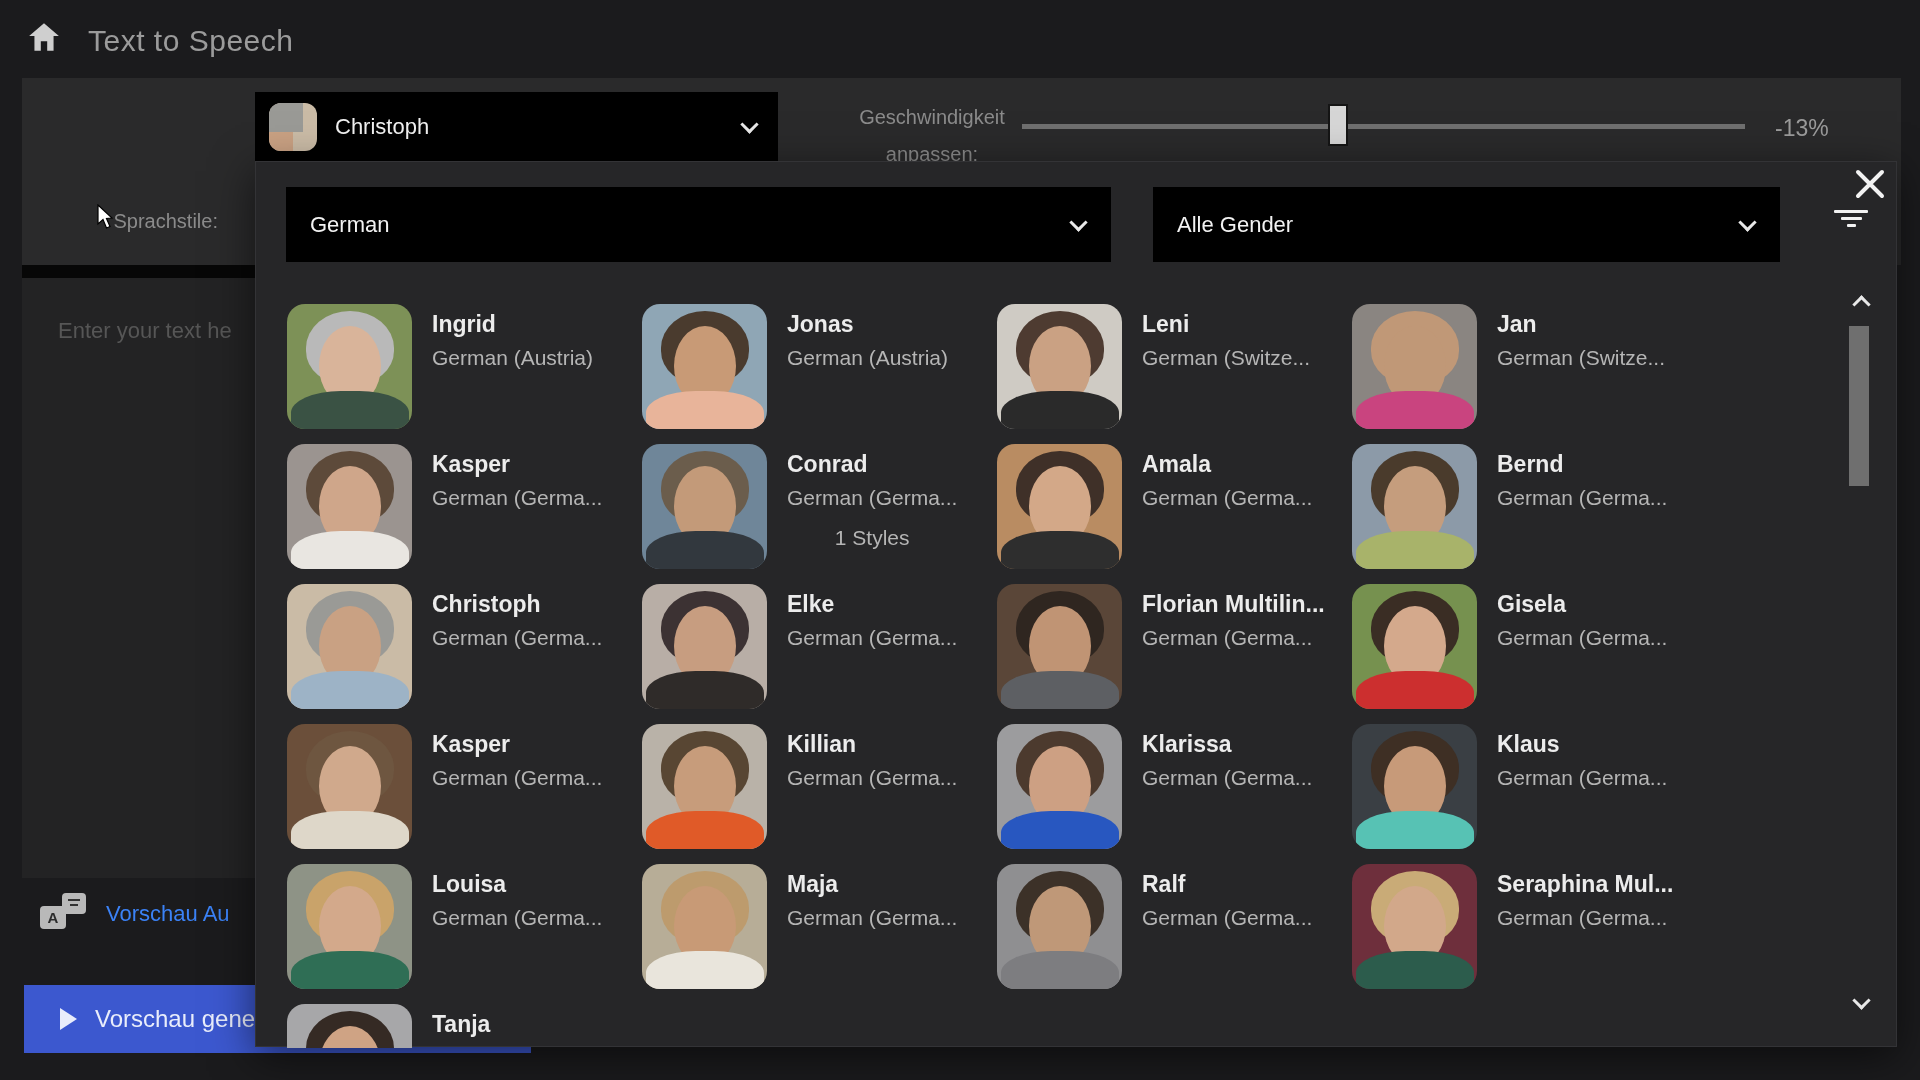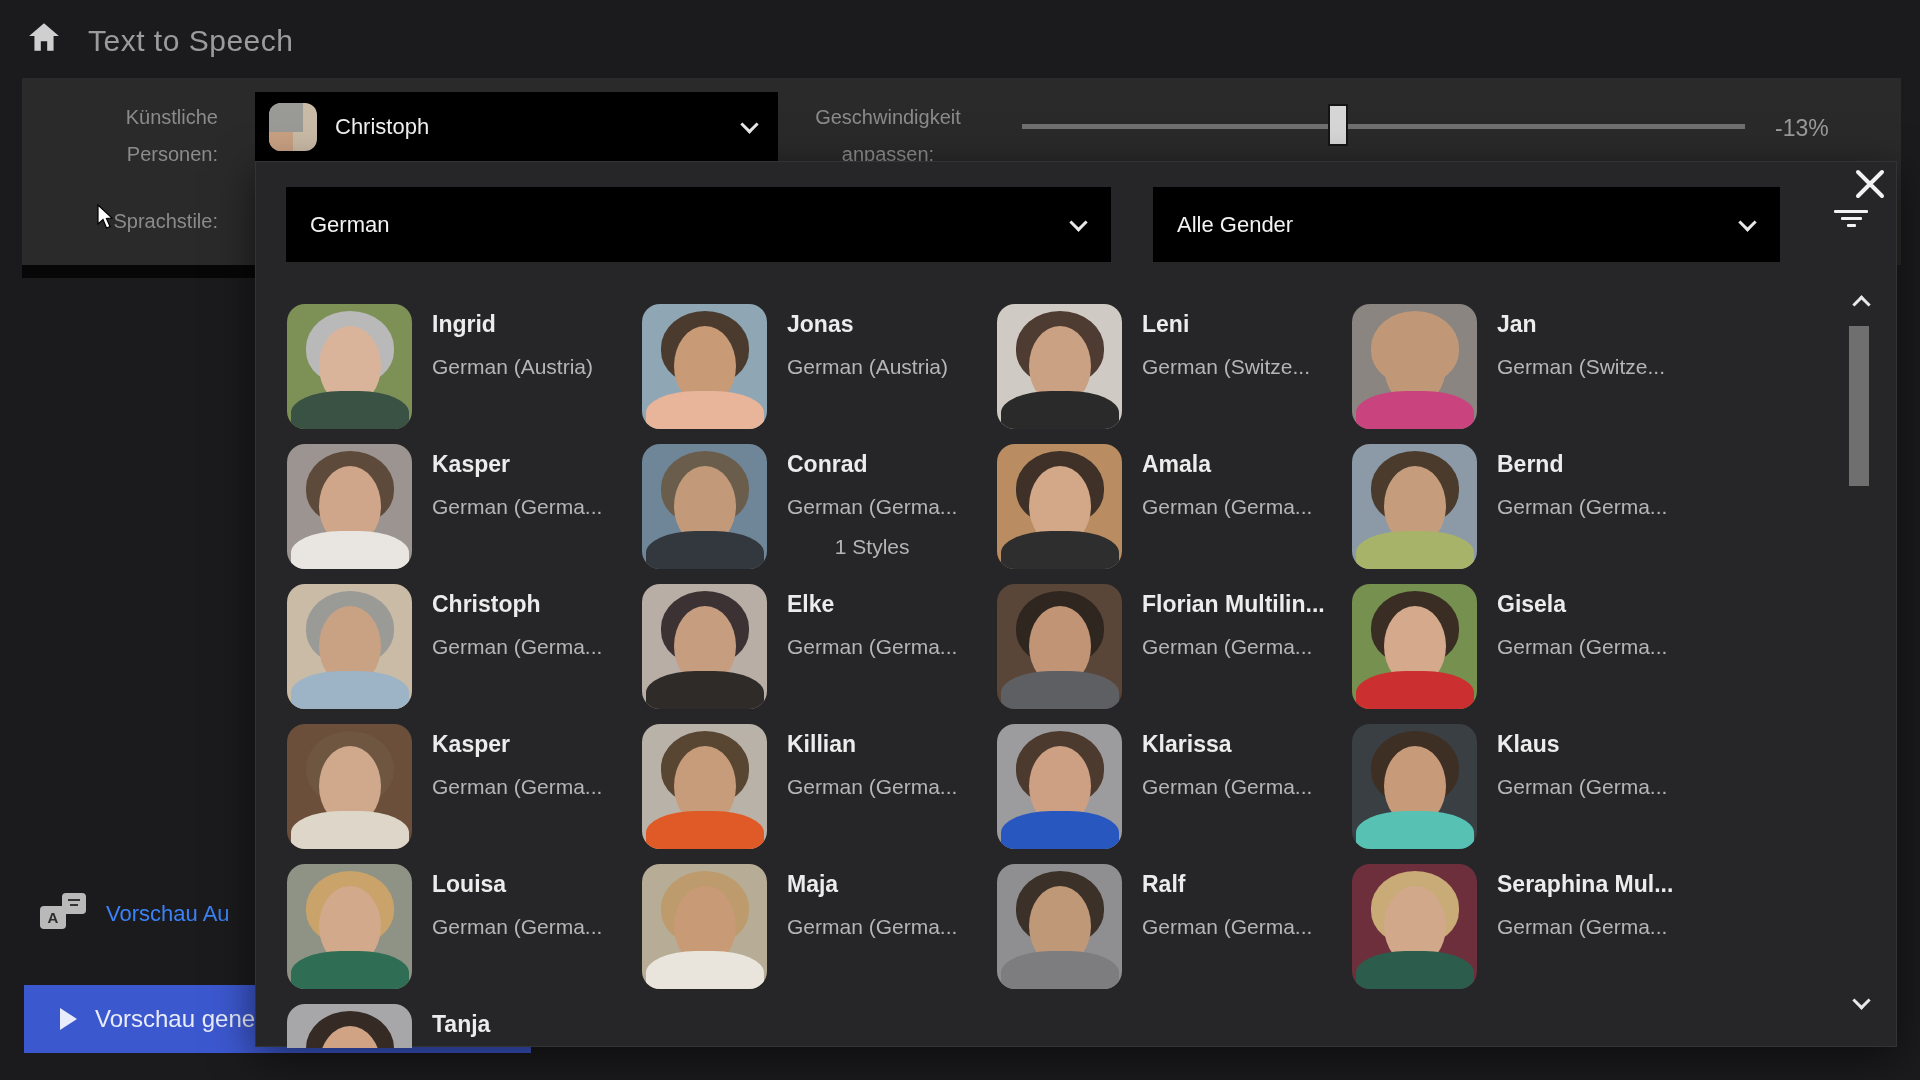--- a/index.html
+++ b/index.html
@@ -12,21 +12,21 @@
 
   
   .app-title { left:88px; top:24px; font-size:30px; color:#9b9b9b; letter-spacing:.5px; }
   .home-ico { left:27px; top:20px; width:34px; height:34px; }
 
   
   .panel { left:22px; top:78px; width:1879px; height:187px; background:#2a2a2b; }
   .fieldlabel { color:#8b8b8b; font-size:20px; line-height:37px; }
   .lbl-voice { left:60px; top:99px; width:158px; text-align:right; }
   .lbl-styles { left:46px; top:203px; width:172px; text-align:right; }
-  .lbl-speed { left:788px; top:99px; width:200px; text-align:center; }
+  .lbl-speed { left:832px; top:99px; width:200px; text-align:center; }
 
   .voice-select {
     left:255px; top:92px; width:523px; height:70px; background:#000;
     display:flex; align-items:center; cursor:pointer;
   }
   .voice-select .avatar { width:48px; height:48px; border-radius:12px; margin-left:14px; }
   .voice-select .vname { color:#f0f0f0; font-size:22px; margin-left:18px; }
 
   .chev {
     width:13px; height:13px; border-right:3px solid #e8e8e8; border-bottom:3px solid #e8e8e8;
@@ -93,41 +93,37 @@
   .vcard .av { position:relative; width:125px; height:125px; border-radius:18px;
      overflow:hidden; flex:0 0 125px; }
   .av .hair { position:absolute; left:50%; top:7px; transform:translateX(-50%);
      width:88px; height:74px; border-radius:50% 50% 46% 46%; }
   .av .face { position:absolute; left:50%; top:22px; transform:translateX(-50%);
      width:62px; height:80px; border-radius:50%; }
   .av .shirt { position:absolute; left:50%; bottom:-14px; transform:translateX(-50%);
      width:118px; height:52px; border-radius:42% 42% 0 0; }
   .vcard .meta { margin-left:20px; padding-top:6px; }
   .vcard .nm { color:#ececec; font-size:23px; font-weight:600; line-height:28px; white-space:nowrap; }
-  .vcard .sub { color:#b5b5b5; font-size:21px; margin-top:17px; white-space:nowrap; }
+  .vcard .sub { color:#b5b5b5; font-size:21px; margin-top:8px; white-space:nowrap; }
   .vcard .extra { color:#b5b5b5; font-size:21px; margin-top:16px; white-space:nowrap;text-align:center; }
 
   .cursor { left:96px; top:204px; width:22px; height:26px; z-index:5; pointer-events:none; }
 </style>
 </head>
 <body>
 
 <div class="stage">
 
   <svg class="abs home-ico" viewBox="0 0 32 32">
     <path d="M16 3 L30 15 H25 V29 H19 V20 H13 V29 H7 V15 H2 Z" fill="#cfcfcf"></path>
   </svg>
   <div class="abs app-title">Text to Speech</div>
 
   <div class="abs panel"></div>
 
-  <div class="abs fieldlabel lbl-voice">
-    <div>Künstliche</div>
-    <div>Personen:</div>
-  </div>
 
   <div class="abs voice-select">
     <div class="avatar" id="sel-avatar" style="position: relative; overflow: hidden; background: rgb(202, 187, 166);">
         <div class="hair" style="background: rgb(154, 154, 150); width: 34px; height: 29px; top: 3px;"></div>
         <div class="face" style="background: rgb(201, 161, 131); width: 24px; height: 31px; top: 8px;"></div>
       </div>
     <div class="vname">Christoph</div>
     <span class="chev"></span>
   </div>
 
@@ -140,20 +136,23 @@
   <div class="abs slider-handle" id="speed-handle" style="left: 1327.81px;"></div>
   <div class="abs speed-value">-13%</div>
 
   <div class="abs fieldlabel lbl-styles">Sprachstile:</div>
   <div class="abs styles-strip"></div>
 
   <svg class="abs cursor" viewBox="0 0 22 26">
     <path d="M2,1 L2,20 L7,15.5 L10.5,24 L14,22.5 L10.5,14.5 L16,14 Z" fill="#fff" stroke="#000" stroke-width="1.2"></path>
   </svg>
 
+  <div class="abs editor">
+    <div class="ph">Enter your text he</div>
+  </div>
 
   <div class="abs preview-audio">
     <div class="tr-ico">
       <div class="bub b1"></div>
       <div class="bub b2">A</div>
     </div>
     <div class="txt">Vorschau Au</div>
   </div>
 
   <div class="abs gen-btn">

